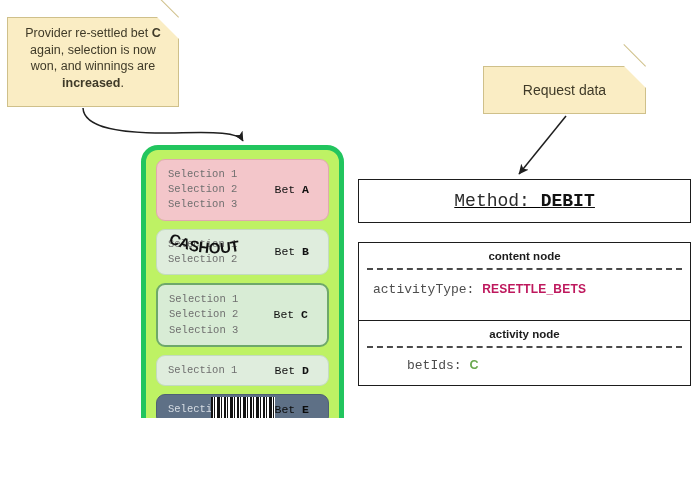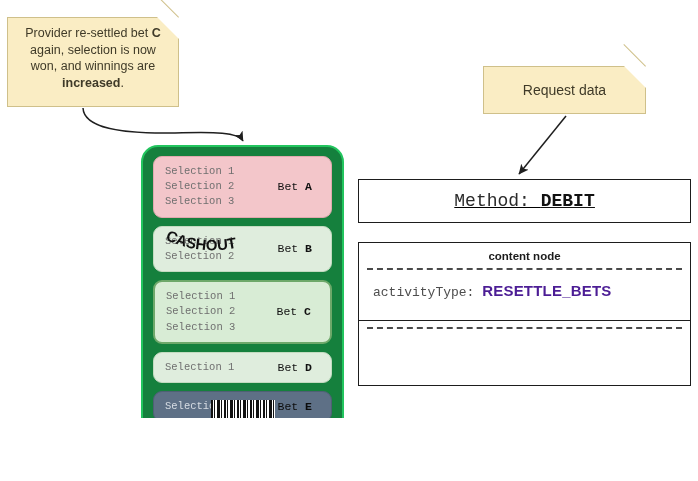--- a/index.html
+++ b/index.html
@@ -66,22 +66,22 @@
     pointer-events: none;
   }
 
   
   #betslip {
     position: absolute;
     left: 141px;
     top: 145px;
     width: 203px;
     height: 318px;
-    background: #15803d;
-    border: 2px solid #22c55e;
+    background: #bef264;
+    border: 5px solid #22c55e;
     border-radius: 17px;
     box-sizing: border-box;
     padding: 9px 10px 0 10px;
   }
 
   .bet {
     position: relative;
     box-sizing: border-box;
     border-radius: 9px;
     margin-bottom: 8px;
@@ -193,22 +193,22 @@
     font-size: 13px;
     color: #4d4d4d;
     padding-top: 12px;
     padding-left: 14px;
     white-space: pre;
   }
   .node-row.indent { padding-left: 48px; padding-top: 10px; }
   .val-red {
     font-family: "Liberation Sans", sans-serif;
     font-weight: bold;
-    font-size: 15px;
-    color: #4c1d95;
+    font-size: 12px;
+    color: #be185d;
     letter-spacing: 0.2px;
   }
   .val-green {
     font-family: "Liberation Sans", sans-serif;
     font-weight: bold;
     font-size: 12.5px;
     color: #6aa84f;
   }
 </style>
 </head>
@@ -288,16 +288,18 @@
     <div class="method-line"><span>Method: </span><span class="val">DEBIT</span></div>
   </div>
 
   <div class="panelbox" id="box-content">
     <div class="node-title">content node</div>
     <div class="node-div"></div>
     <div class="node-row"><span>activityType: </span><span class="val-red">RESETTLE_BETS</span></div>
   </div>
 
   <div class="panelbox" id="box-activity">
+    <div class="node-title">activity node</div>
     <div class="node-div"></div>
+    <div class="node-row indent"><span>betIds: </span><span class="val-green">C</span></div>
   </div>
 
 </div>
 
 </body></html>

